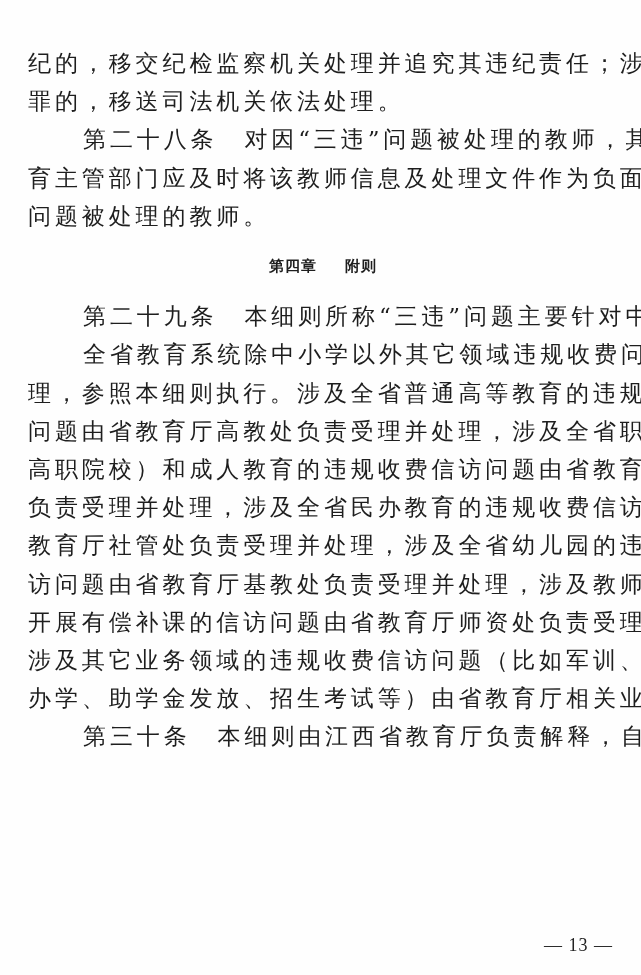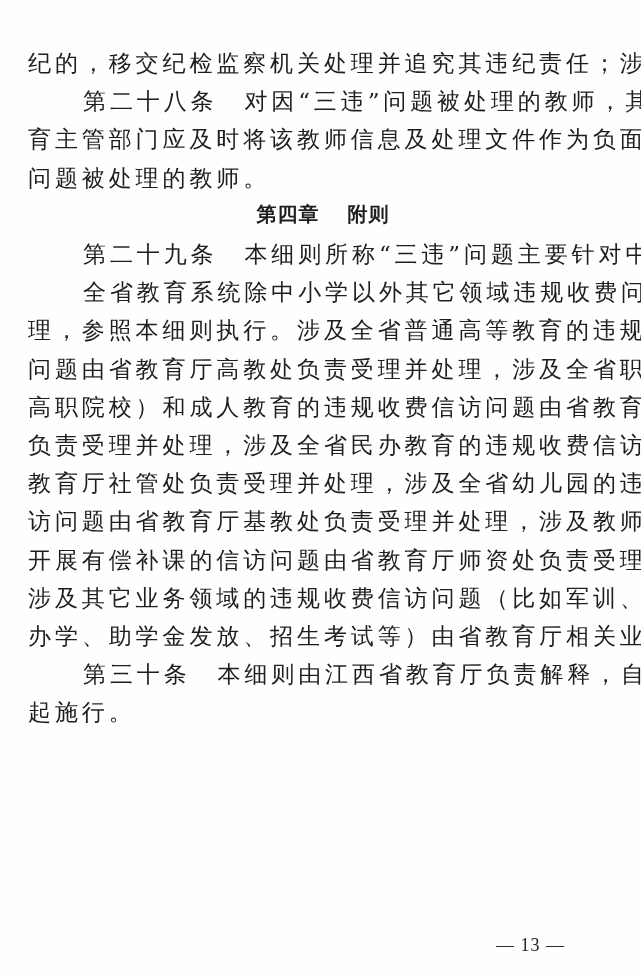--- a/index.html
+++ b/index.html
@@ -31,54 +31,55 @@
       line-height: 38.2px;
       letter-spacing: 3.9px;
       text-align: justify;
     }
     .para {
       margin: 0;
       padding: 0;
       word-break: break-all;
     }
     .chapter {
-      margin: 0;
+      margin: 12px;
       text-align: center;
-      font-family: Liberation Mono, monospace;
+      font-family: Liberation Sans, sans-serif;
       font-weight: bold;
-      font-size: 20px;
+      font-size: 15px;
       letter-spacing: 1px;
       height: 38.2px;
     }
     .chapter .gap {
       display: inline-block;
       width: 28px;
     }
     .line {
       display: block;
       white-space: nowrap;
     }
     .page-number {
       position: absolute;
       top: 935px;
-      left: 496px;
+      left: 544px;
       font-family: "Liberation Serif", "DejaVu Serif", serif;
       font-size: 18px;
       color: #222;
       letter-spacing: 1px;
     }
   </style>
 </head>
 <body>
 
 <div class="page">
   <div class="body-text">
 
     <p class="para">
       <span class="line">纪的，移交纪检监察机关处理并追究其违纪责任；涉嫌违法犯</span>
+      <span class="line">罪的，移送司法机关依法处理。</span>
     </p>
 
     <p class="para">
       <span class="line" style="padding-left:55px">第二十八条　对因“三违”问题被处理的教师，其所属教</span>
       <span class="line">育主管部门应及时将该教师信息及处理文件作为负面清单上传</span>
       <span class="line">问题被处理的教师。</span>
     </p>
 
     <h2 class="chapter">
       <span>第四章</span><span class="gap"></span><span>附则</span>
@@ -96,19 +97,18 @@
       <span class="line">负责受理并处理，涉及全省民办教育的违规收费信访问题由省</span>
       <span class="line">教育厅社管处负责受理并处理，涉及全省幼儿园的违规收费信</span>
       <span class="line">访问题由省教育厅基教处负责受理并处理，涉及教师个人违规</span>
       <span class="line">开展有偿补课的信访问题由省教育厅师资处负责受理并处理，</span>
       <span class="line">涉及其它业务领域的违规收费信访问题（比如军训、中外合作</span>
       <span class="line">办学、助学金发放、招生考试等）由省教育厅相关业务处室或</span>
     </p>
 
     <p class="para">
       <span class="line" style="padding-left:55px">第三十条　本细则由江西省教育厅负责解释，自公布之日</span>
-      <span class="line">起施行。</span>
     </p>
 
   </div>
 
   <div class="page-number">— 13 —</div>
 </div>
 
 </body></html>

